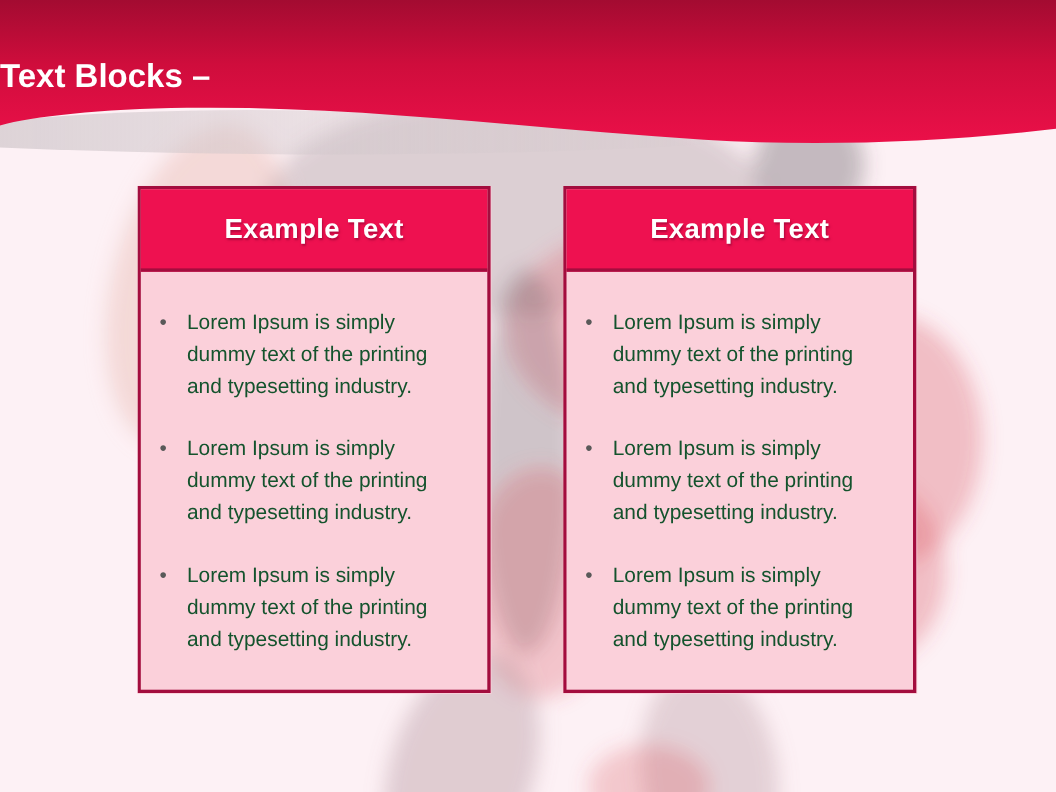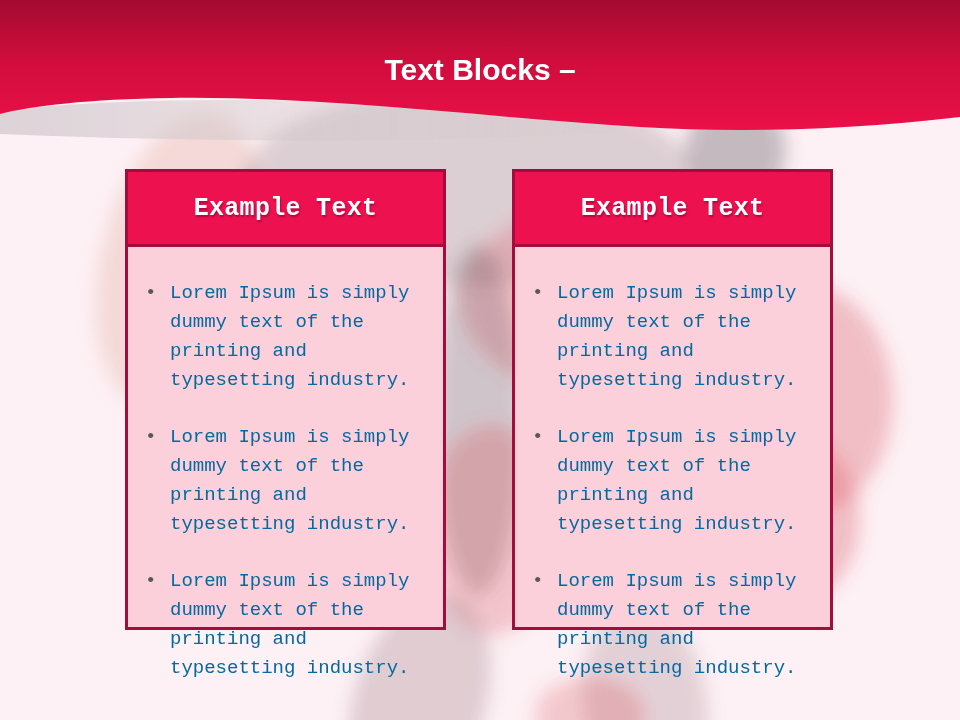--- a/index.html
+++ b/index.html
@@ -17,41 +17,39 @@
   .bg-photo, .header-band {
     position: absolute; left: 0; top: 0;
     pointer-events: none;
   }
   .slide-title {
     position: absolute; left: 0; top: 0;
     width: 960px;
     margin: 0;
     padding-top: 52px;
     display: flex;
-    justify-content: center;
     gap: 9px;
     color: #ffffff;
     font-size: 30px;
     line-height: 36px;
     font-weight: 400;
     z-index: 3;
   }
   .slide-title .title-bold { font-weight: 700; }
   .card {
     position: absolute;
     top: 169px;
     width: 321px;
     height: 461px;
     box-sizing: border-box;
     border: 3px solid #a30d3e;
     background: #fbd0da;
     display: flex;
     flex-direction: column;
     z-index: 2;
-    font-family: Liberation Mono, monospace;
   }
   .card-left  { left: 125px; }
   .card-right { left: 512px; }
   .card-header {
     height: 72px;
     flex: none;
     background: #ee1150;
     border-bottom: 3px solid #a30d3e;
     display: flex;
     align-items: center;
@@ -76,21 +74,21 @@
     flex: none;
     width: 29px;
     padding-left: 4px;
     box-sizing: border-box;
     color: #595959;
     font-size: 19px;
     line-height: 29px;
   }
   .bullet-text {
     width: 250px;
-    color: #0369a1;
+    color: #14532d;
     font-size: 19px;
     line-height: 29px;
   }
 </style>
 </head>
 <body>
 
 <div class="slide">
 
   <svg class="bg-photo" width="960" height="720" viewBox="0 0 960 720" aria-hidden="true">

